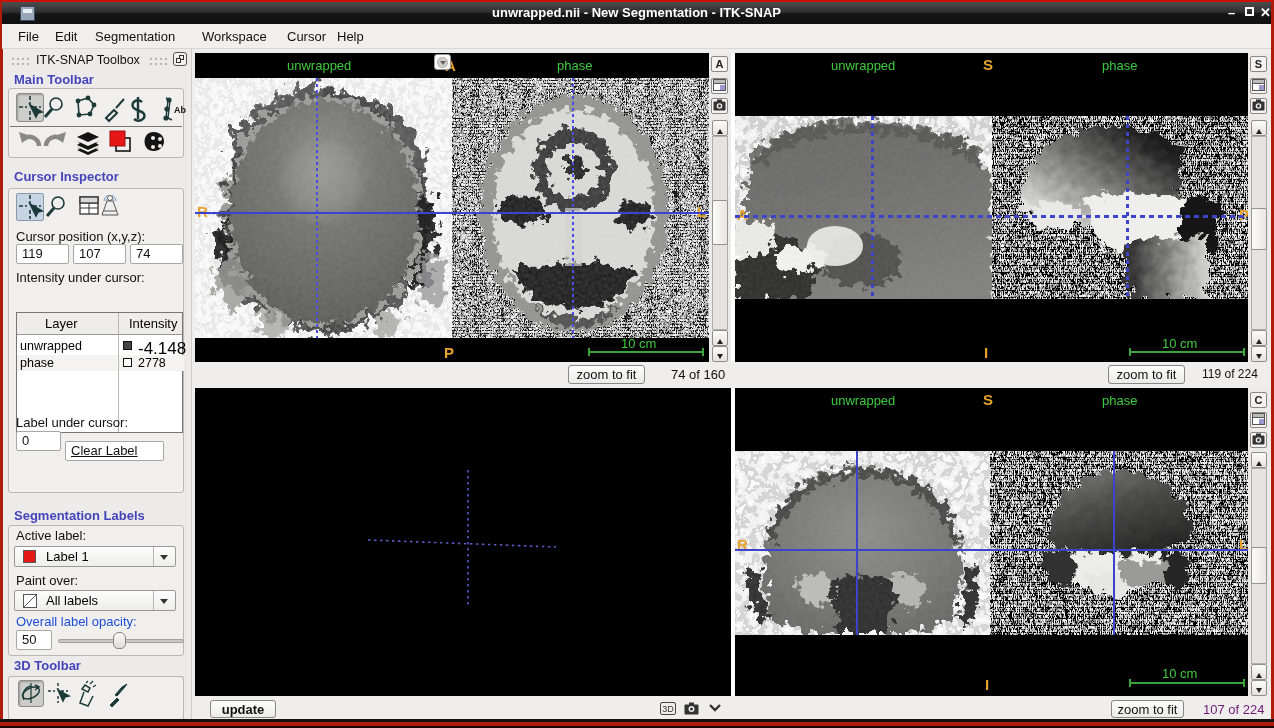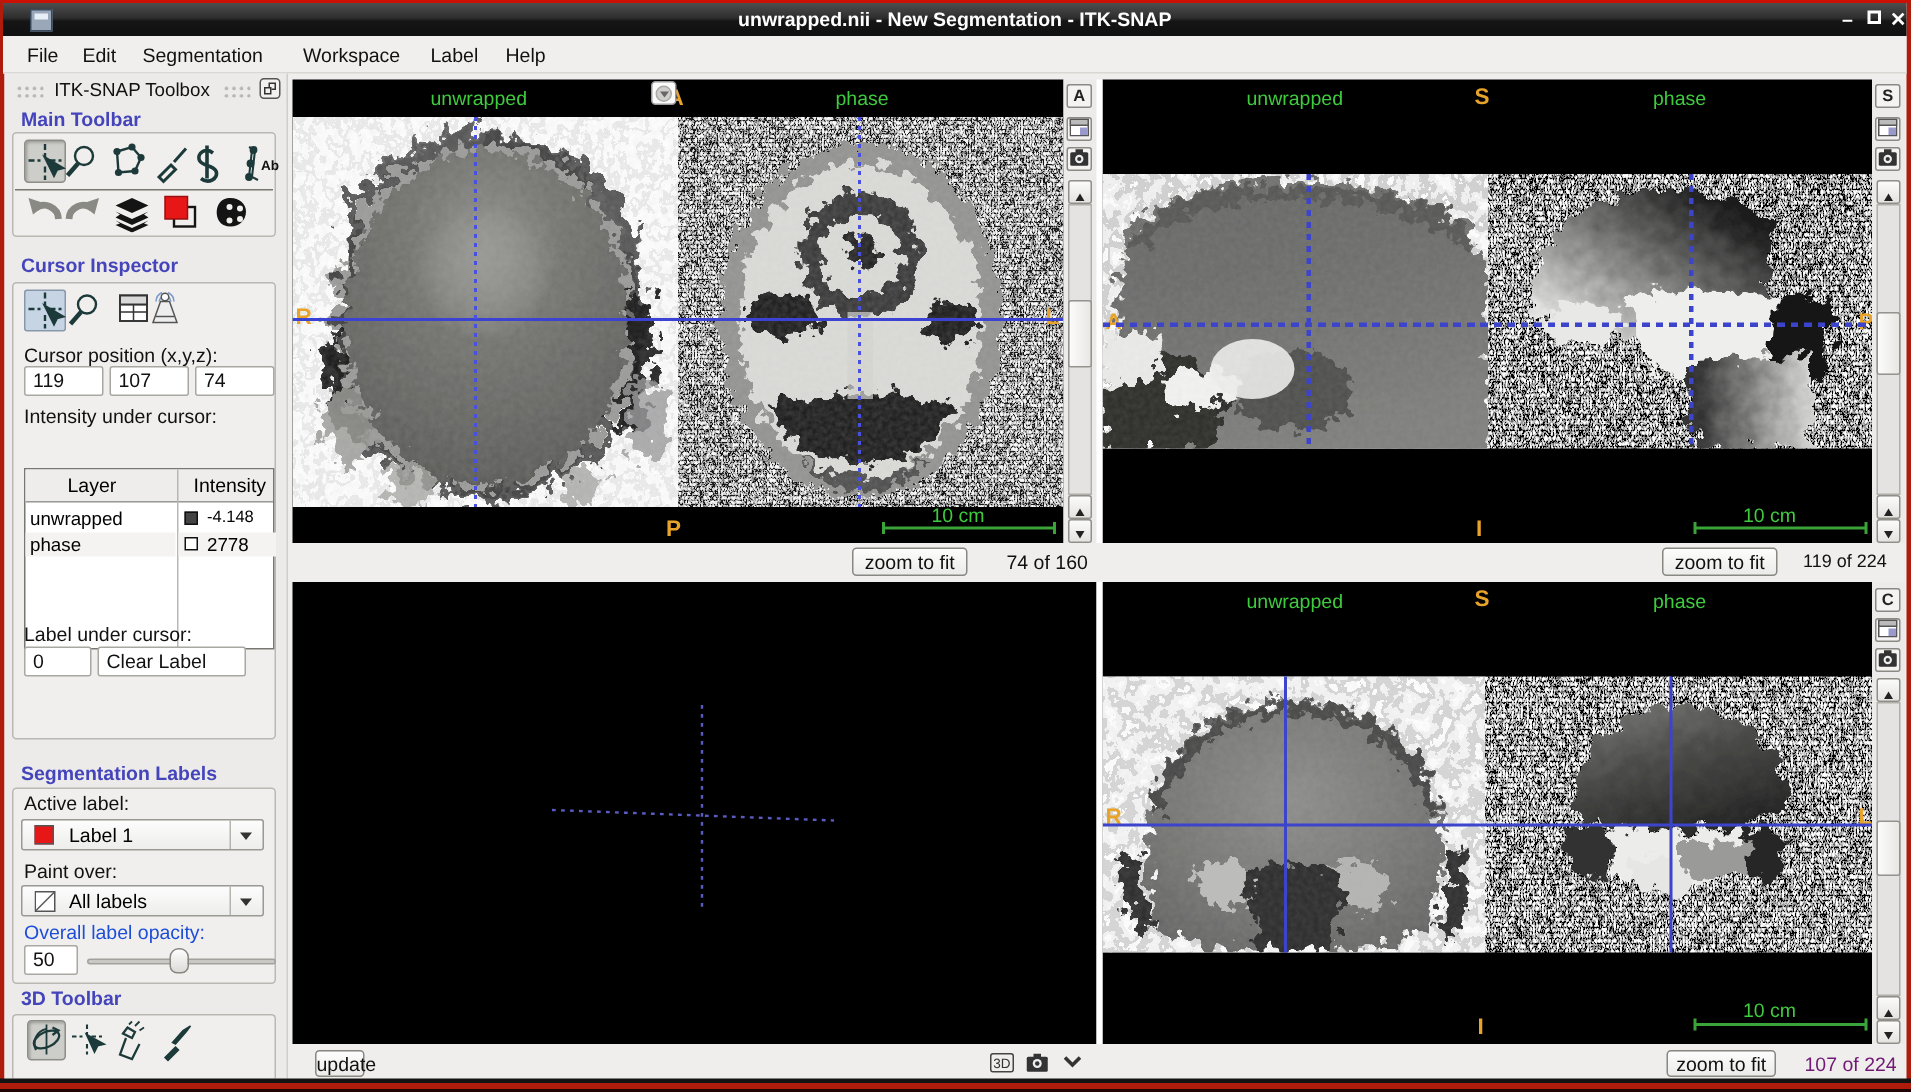--- a/index.html
+++ b/index.html
@@ -54,21 +54,21 @@
     </div>
   <div class="abs winbtn" style="left:1226px; top:3px; font-size:13px;">–</div>
   <div class="abs winbtn" style="left:1243px; top:5px; width:9px; height:9px; border:2px solid #fff;"></div>
   <div class="abs winbtn" style="left:1258px; top:3px; font-size:13px;">✕</div>
 </div>
 <div class="abs" id="menubar">
   <div class="menuitem" style="left:16px;">File</div>
   <div class="menuitem" style="left:53px;">Edit</div>
   <div class="menuitem" style="left:93px;">Segmentation</div>
   <div class="menuitem" style="left:200px;">Workspace</div>
-  <div class="menuitem" style="left:285px;">Label</div>
+  <div class="menuitem" style="left:285px;">Cursor</div>
   <div class="menuitem" style="left:335px;">Help</div>
 </div>
 <div class="abs" id="toolbox">
   <div class="hdrdots" style="left:8px;"></div>
   <div class="hdrdots" style="left:146px;"></div>
   <div style="position:absolute; top:4px; width:170px; text-align:center; font-size:12.5px; color:#111;">ITK-SNAP Toolbox</div>
   <div style="position:absolute; left:170px; top:3px; width:14px; height:14px; border:1px solid #555; border-radius:3px; background:#f2f1ef;">
     <div style="position:absolute; left:5px; top:2px; width:5px; height:5px; border:1px solid #333; background:#f2f1ef;"></div>
     <div style="position:absolute; left:2px; top:5px; width:5px; height:5px; border:1px solid #333; background:#f2f1ef;"></div>
   </div>
@@ -145,30 +145,30 @@
   <div class="ifield" style="left:127px; top:195px; width:53px; height:20px; line-height:18px;">74</div>
   <div style="position:absolute; left:13px; top:221px; font-size:13px; color:#111;">Intensity under cursor:</div>
   <div style="position:absolute; left:13px; top:239px; width:167px; height:121px; background:#fff; border:1px solid #777670;margin-top:24px;">
     <div style="position:absolute; left:0; top:0; width:100%; height:22px; background:#eeedeb; border-bottom:1px solid #999;">
       <span style="position:absolute; left:28px; top:3px; font-size:13px;">Layer</span>
       <span style="position:absolute; left:112px; top:3px; font-size:13px;">Intensity</span>
     </div>
     <div style="position:absolute; left:101px; top:0; width:1px; height:100%; background:#b8b7b2;"></div>
     <div style="position:absolute; left:3px; top:26px; font-size:12.5px;">unwrapped</div>
     <div style="position:absolute; left:106px; top:28px; width:9px; height:9px; background:#444; border:1px solid #111;"></div>
-    <div style="position:absolute; left:121px; top:26px; font-size:11px;">-4.148</div>
+    <div style="position:absolute; left:121px; top:26px; font-size:17px;">-4.148</div>
     <div style="position:absolute; left:0px; top:42px; width:100px; height:16px; background:#f4f3f1;"></div>
     <div style="position:absolute; left:102px; top:42px; width:65px; height:16px; background:#f4f3f1;"></div>
     <div style="position:absolute; left:3px; top:43px; font-size:12.5px;">phase</div>
     <div style="position:absolute; left:106px; top:45px; width:9px; height:9px; background:#fff; border:1px solid #111;"></div>
     <div style="position:absolute; left:121px; top:43px; font-size:12.5px;">2778</div>
   </div>
   <div style="position:absolute; left:13px; top:366px; font-size:13px; color:#111;">Label under cursor:</div>
   <div class="ifield" style="left:13px; top:382px; width:45px; height:20px; line-height:18px;">0</div>
-  <div class="ifield" style="left:62px; top:382px; width:99px; height:20px; line-height:18px;">Clear Label</div>
+  <div class="ifield" style="left:62px; top:392px; width:99px; height:20px; line-height:18px;text-decoration:underline;">Clear Label</div>
   <div class="bluehdr" style="top:459px;">Segmentation Labels</div>
   <div class="gbox" style="top:476px; height:131px;"></div>
   <div style="position:absolute; left:13px; top:479px; font-size:13px; color:#111;">Active label:</div>
   <div class="combo" style="top:497px;">
     <div style="position:absolute; left:8px; top:3px; width:13px; height:13px; background:#e81717; border:1px solid #555;"></div>
     <span style="position:absolute; left:31px; top:2px;">Label 1</span>
     <div class="arr"></div>
   </div>
   <div style="position:absolute; left:13px; top:524px; font-size:13px; color:#111;">Paint over:</div>
   <div class="combo" style="top:541px;">
@@ -458,21 +458,21 @@
 
 <div class="vp" style="left:195px; top:388px; width:536px; height:308px;">
   <svg class="abs" style="left:0; top:0;" width="536" height="308">
     <g stroke="#5a5ac0" stroke-width="1.6" stroke-dasharray="2.5 3.5" fill="none">
       <path d="M273 82 L273 217"></path>
       <path d="M173 152 L361 159"></path>
     </g>
   </svg>
 </div>
 <div class="bbar" style="left:195px; top:696px; width:536px; height:23px;">
-  <div class="pbtn" style="left:15px; top:4px; width:33px; height:18px; line-height:17px;">update</div>
+  <div class="pbtn" style="left:15px; top:4px; width:66px; height:18px; line-height:17px;font-weight:bold;">update</div>
   <div style="position:absolute; left:465px; top:6px; width:16px; height:13px; border:1px solid #444; border-radius:2px; font-size:9px; text-align:center; line-height:12px; color:#333;">3D</div>
   <svg class="abs" style="left:489px; top:6px;" width="15" height="13">
       <rect x="0.5" y="2.5" width="14" height="10" rx="1" fill="#333"></rect>
       <rect x="5" y="0.5" width="5" height="3" fill="#333"></rect>
       <circle cx="7.5" cy="7" r="3" fill="#eee"></circle>
       <circle cx="7.5" cy="7" r="1.5" fill="#333"></circle>
     </svg>
   <svg class="abs" style="left:514px; top:8px;" width="12" height="9">
       <path d="M1 1l5 5 5-5" stroke="#333" stroke-width="2.4" fill="none"></path>
     </svg>

